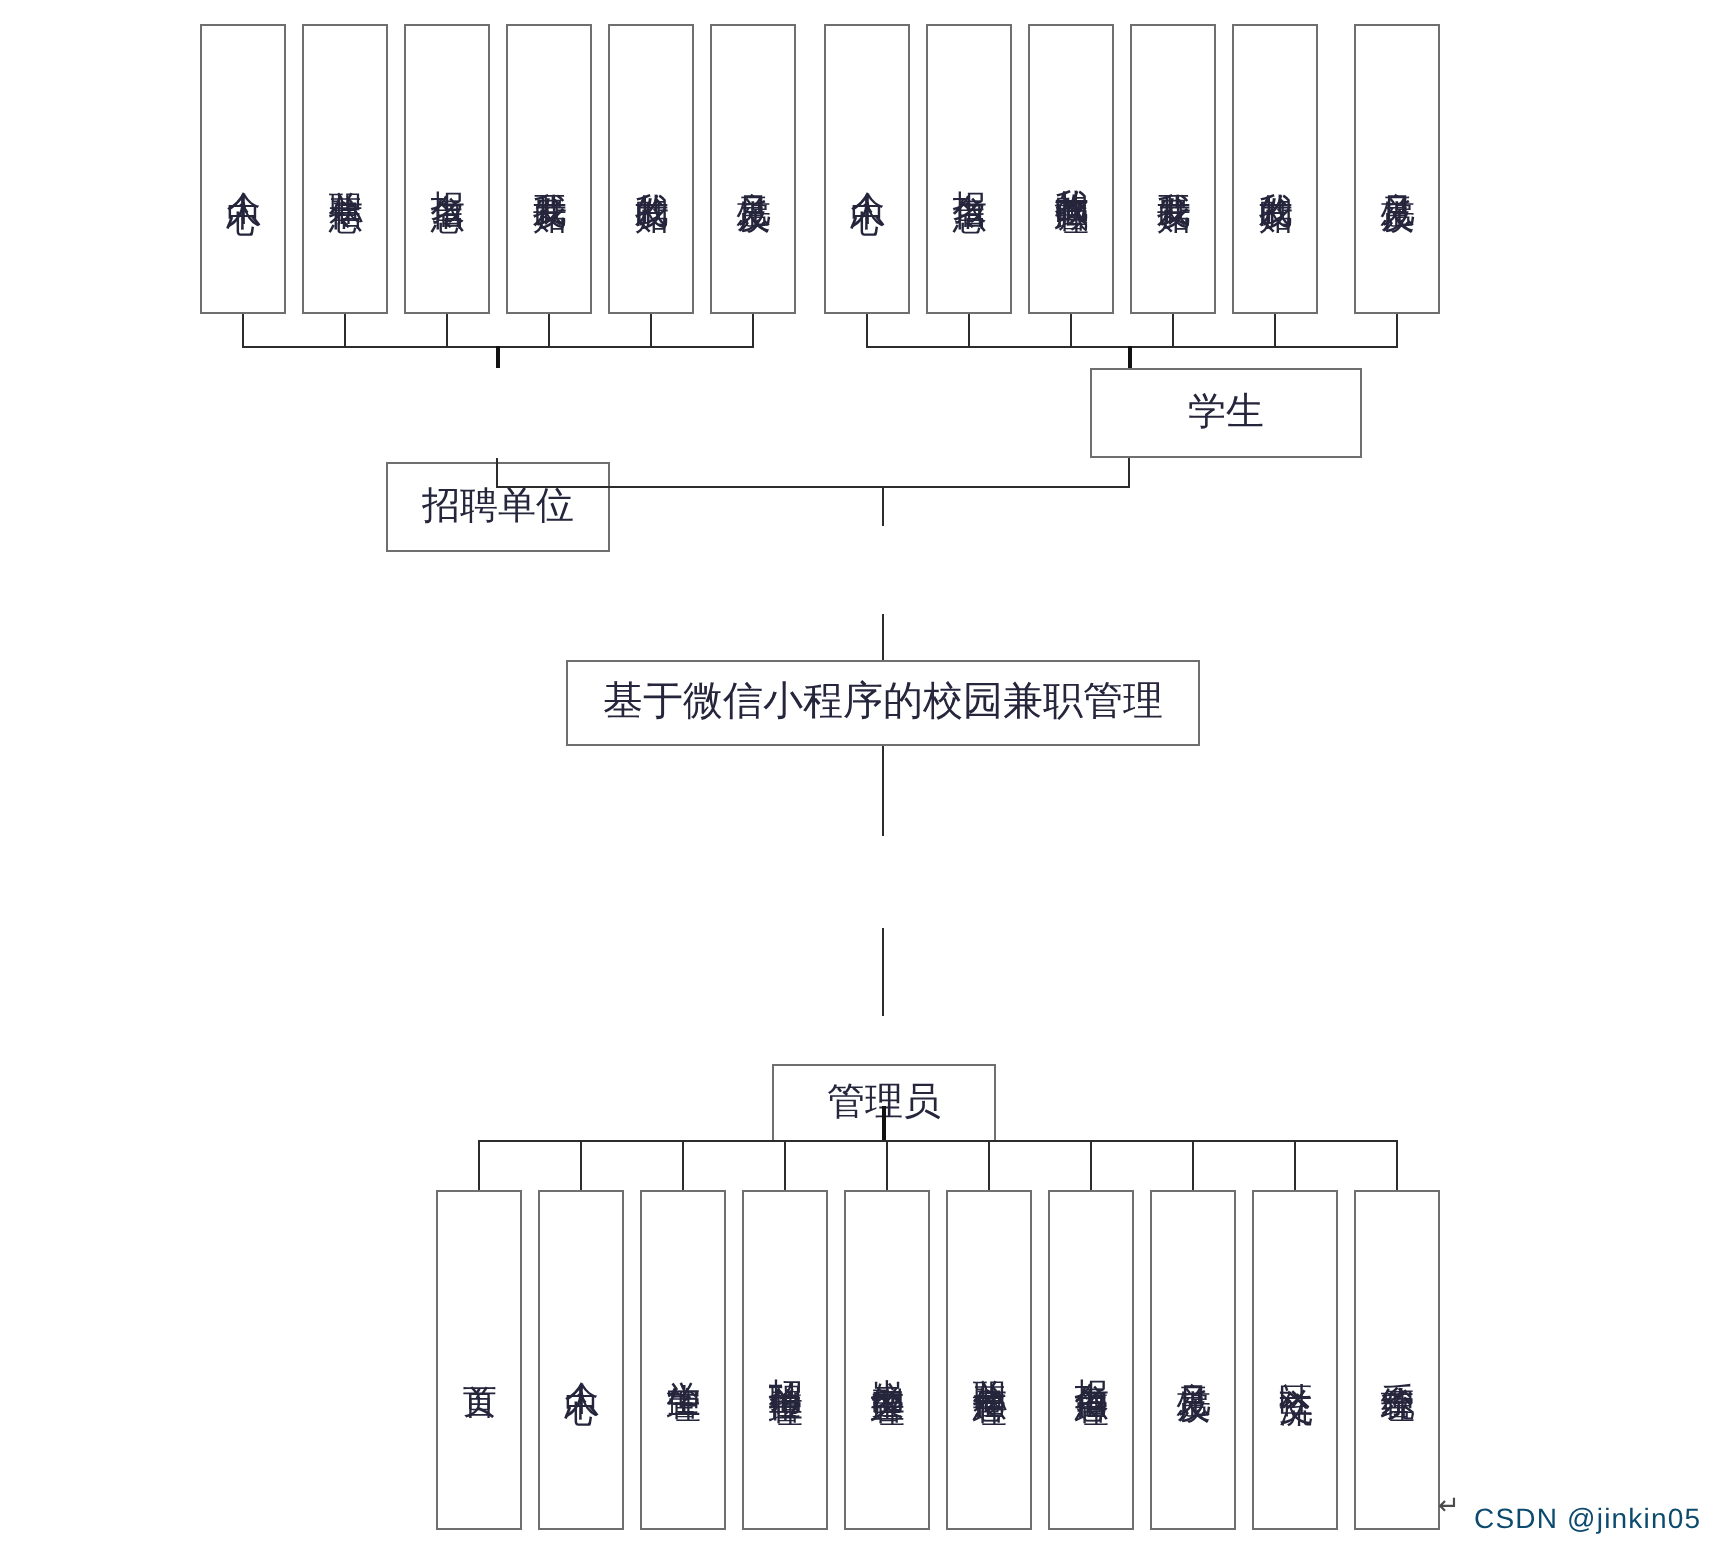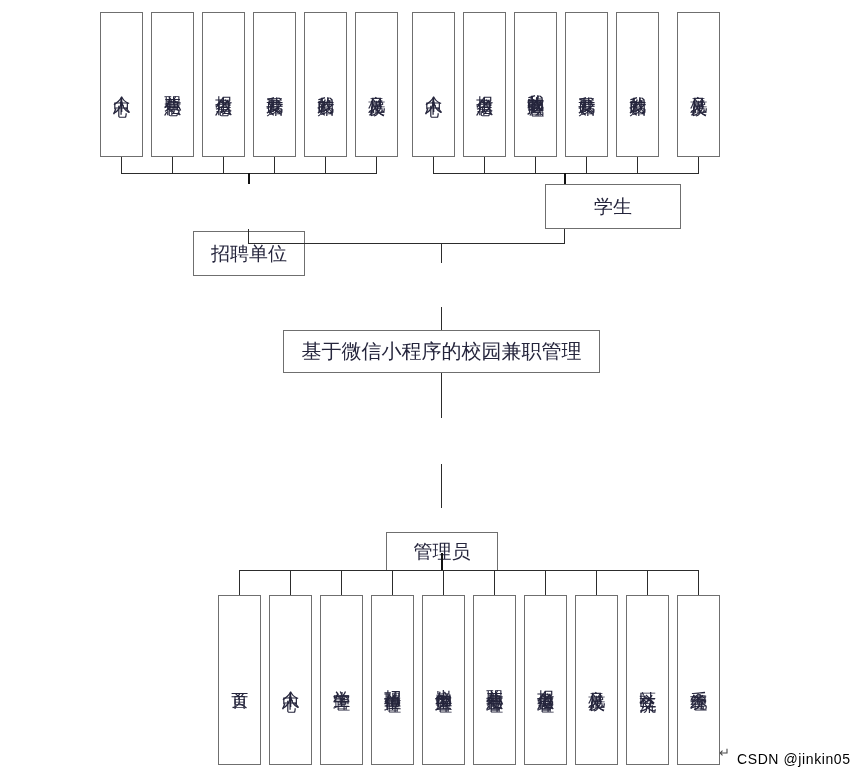--- a/index.html
+++ b/index.html
@@ -63,21 +63,21 @@
     width: 1px;
   }
   .vline.thick {
     width: 2px;
     background: #111111;
   }
   .watermark {
     position: absolute;
     font-family: "Liberation Sans", sans-serif;
     font-size: 14px;
-    color: #000000;
+    color: #0c4a6e;
     letter-spacing: 0.6px;
     white-space: nowrap;
   }
   .cursor-mark {
     position: absolute;
     font-family: "Liberation Sans", sans-serif;
     font-size: 13px;
     color: #4a4a4a;
   }
 </style>

